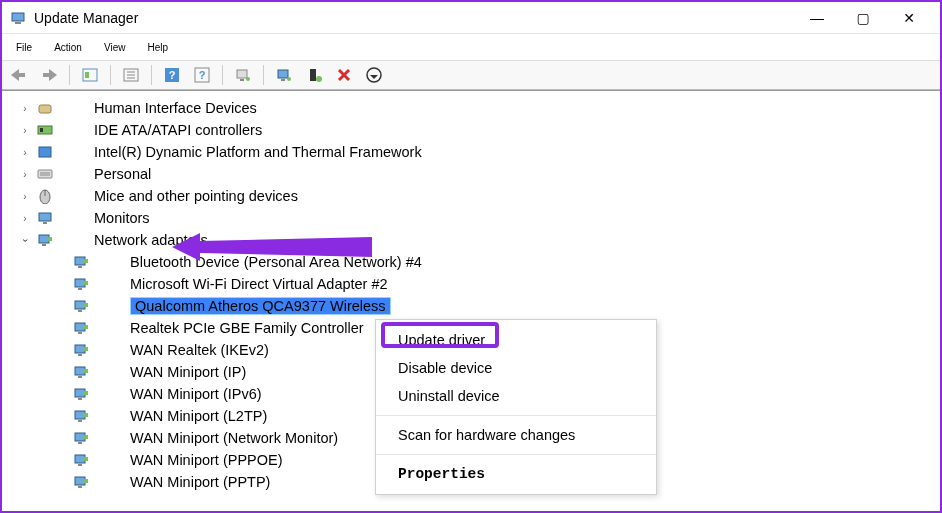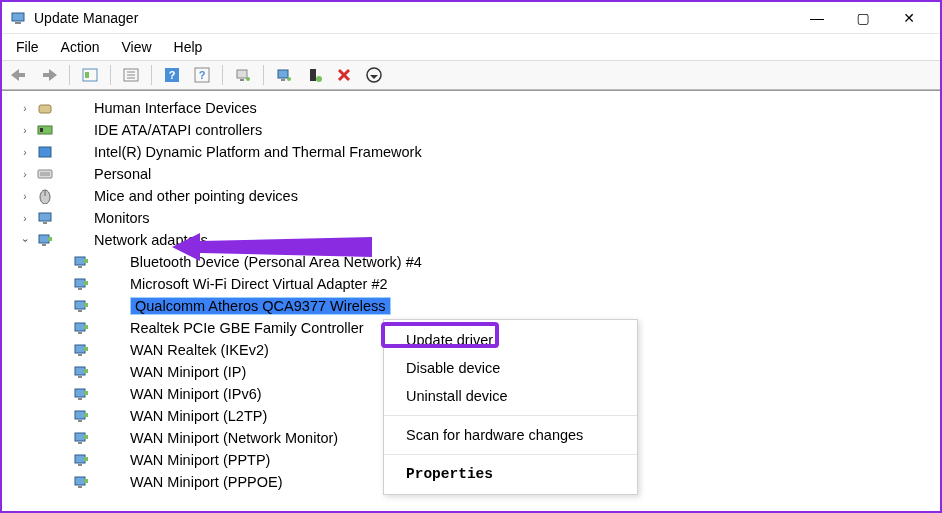--- a/index.html
+++ b/index.html
@@ -2,32 +2,32 @@
 <html><head>
 <meta charset="utf-8">
 <style>
 * { box-sizing: border-box; margin: 0; padding: 0; }
 body { font-family: "Segoe UI", Arial, sans-serif; font-size: 14px; background: #fff; width: 942px; height: 513px; overflow: hidden; border: 2px solid #8a2be2; position: relative; }
 .titlebar { height: 32px; display: flex; align-items: center; padding: 0 8px; border-bottom: 1px solid #e8e8e8; }
 .titlebar .app-icon { width: 16px; height: 16px; margin-right: 8px; display: flex; align-items: center; justify-content: center; }
 .titlebar .title { flex: 1; font-size: 14px; }
 .titlebar .winbtn { width: 46px; height: 32px; display: flex; align-items: center; justify-content: center; font-family: Arial; font-size: 14px; }
 .menubar { height: 26px; display: flex; align-items: center; padding: 0 4px; gap: 2px; }
-.menubar .menu-item { padding: 4px 10px; font-size: 14px; }
+.menubar .menu-item { padding: 4px 10px; font-size: 10px; }
 .toolbar { height: 30px; border-top: 1px solid #ddd; border-bottom: 1px solid #bbb; display: flex; align-items: center; padding: 0 4px; gap: 4px; background: #f8f8f8; }
 .toolbar .tb { width: 26px; height: 22px; display: flex; align-items: center; justify-content: center; border: 1px solid transparent; }
 .toolbar .sep { width: 1px; height: 20px; background: #ccc; margin: 0 3px; }
 .tree { padding: 6px 0 6px 16px; }
 .node { display: flex; align-items: center; height: 22px; padding-left: 0; }
 .node .exp { width: 14px; text-align: center; color: #606060; font-size: 10px; display: inline-block; }
 .node .dev-icon { width: 18px; height: 16px; margin: 0 4px; display: flex; align-items: center; justify-content: center; }
 .node .label { font-size: 14.5px; color: #000; white-space: nowrap; margin-left: 36px; }
 .child { margin-left: 36px; }
 .selected { background: #3b82f6; border: 1px solid #99d1ff; }
-.context-menu { position: absolute; background: #fff; border: 1px solid #d0d0d0; box-shadow: 2px 2px 6px rgba(0,0,0,0.15); padding: 6px 0; width: 255px; margin-left: 8px; }
+.context-menu { position: absolute; background: #fff; border: 1px solid #d0d0d0; box-shadow: 2px 2px 6px rgba(0,0,0,0.15); padding: 6px 0; width: 282px; }
 .context-menu .cm-item { padding: 6px 22px; font-size: 14.5px; }
 .context-menu .cm-sep { height: 1px; background: #e4e4e4; margin: 5px 0; }
 .context-menu .cm-bold { font-weight: 700; font-family: Liberation Mono, monospace; }
 .highlight-box { position: absolute; border: 4px solid #8a2be2; border-radius: 4px; pointer-events: none; }
 .arrow { position: absolute; pointer-events: none; }
 </style>
 </head>
 <body>
 
 <div class="titlebar">
@@ -311,32 +311,32 @@
       </div>
     <div class="node">
         <span class="exp"></span>
         <span class="dev-icon">
           <svg width="16" height="14">
             <rect x="2" y="2" width="10" height="8" fill="#6fa8dc" stroke="#2d5d8c"></rect>
             <rect x="5" y="11" width="4" height="2" fill="#888"></rect>
             <rect x="11" y="4" width="4" height="4" fill="#79c060"></rect>
           </svg>
         </span>
+        <span class="label">WAN Miniport (PPPOE)</span>
+      </div>
+    <div class="node">
+        <span class="exp"></span>
+        <span class="dev-icon">
+          <svg width="16" height="14">
+            <rect x="2" y="2" width="10" height="8" fill="#6fa8dc" stroke="#2d5d8c"></rect>
+            <rect x="5" y="11" width="4" height="2" fill="#888"></rect>
+            <rect x="11" y="4" width="4" height="4" fill="#79c060"></rect>
+          </svg>
+        </span>
         <span class="label">WAN Miniport (PPTP)</span>
-      </div>
-    <div class="node">
-        <span class="exp"></span>
-        <span class="dev-icon">
-          <svg width="16" height="14">
-            <rect x="2" y="2" width="10" height="8" fill="#6fa8dc" stroke="#2d5d8c"></rect>
-            <rect x="5" y="11" width="4" height="2" fill="#888"></rect>
-            <rect x="11" y="4" width="4" height="4" fill="#79c060"></rect>
-          </svg>
-        </span>
-        <span class="label">WAN Miniport (PPPOE)</span>
       </div>
   </div>
 
 </div>
 
 <div class="context-menu" style="left:373px; top:317px;">
   <div class="cm-item">Update driver</div>
   <div class="cm-item">Disable device</div>
   <div class="cm-item">Uninstall device</div>
   <div class="cm-sep"></div>

